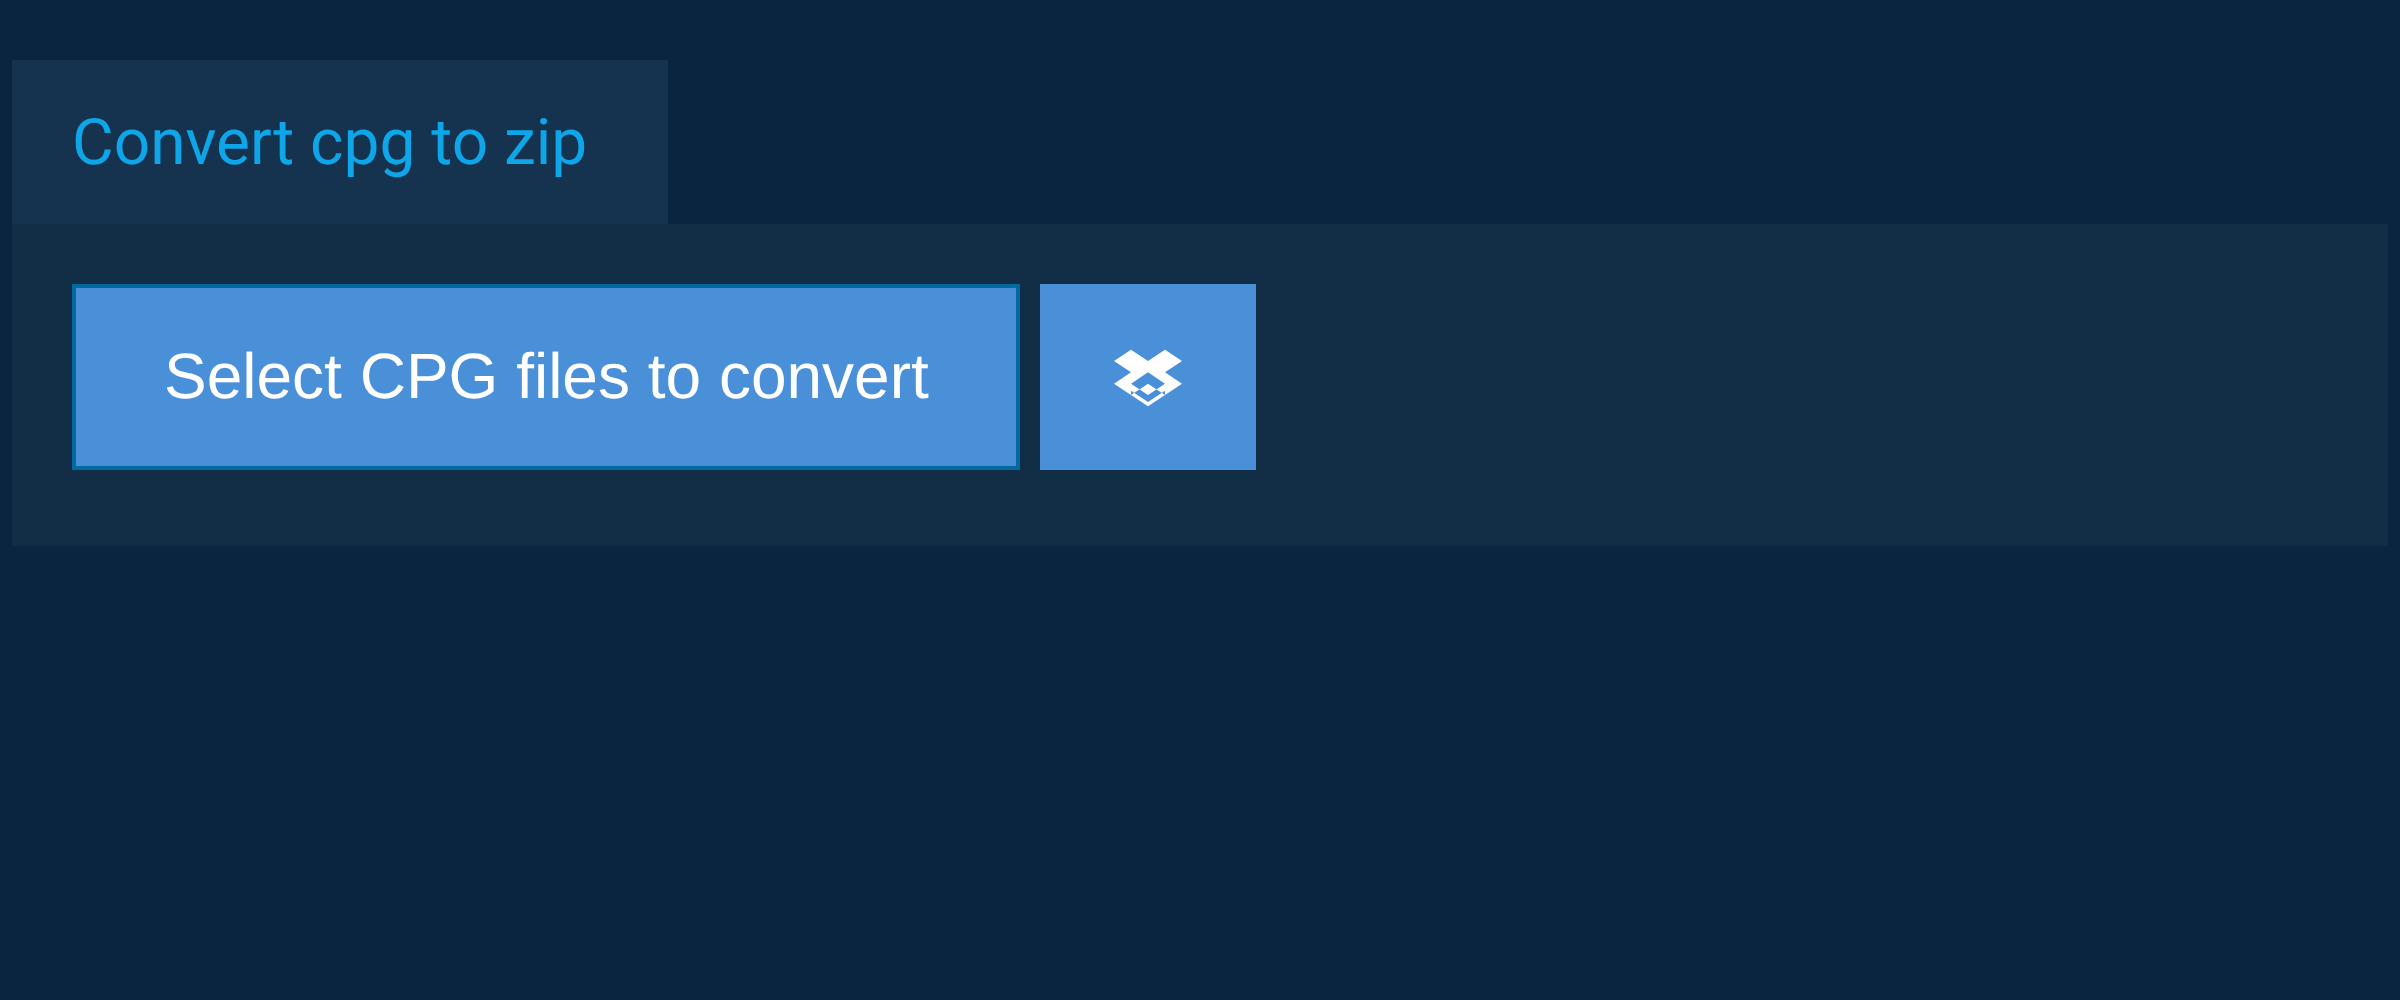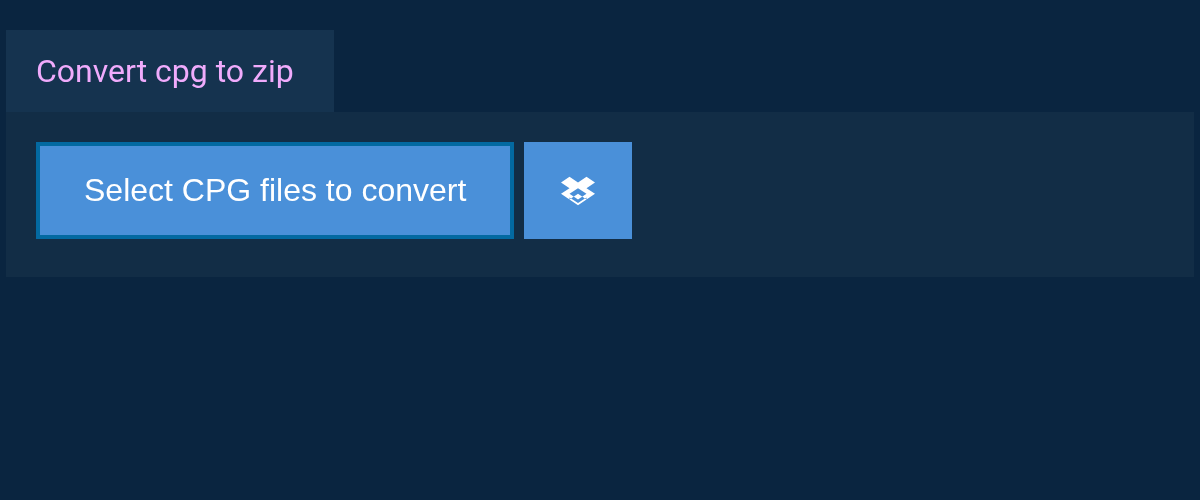--- a/index.html
+++ b/index.html
@@ -11,38 +11,38 @@
       width: 1200px;
       height: 500px;
       background: #0a2540;
       font-family: -apple-system, BlinkMacSystemFont, "Segoe UI", Roboto, Helvetica, Arial, sans-serif;
       overflow: hidden;
     }
     .tab-header {
       background: #15334f;
       display: inline-block;
       padding: 22px 40px 22px 30px;
-      color: #f0abfc;
+      color: #0ea5e9;
       font-size: 32px;
       font-weight: 400;
       margin-left: 6px;
       margin-top: 30px;
     }
     .panel {
       background: #122d46;
       margin-left: 6px;
       margin-right: 6px;
       padding: 30px 30px 38px 30px;
       display: flex;
       align-items: stretch;
       gap: 10px;
       width: calc(100% - 12px);
     }
     .select-wrapper {
-      border: 4px solid #0369a1;
+      border: 2px solid #0369a1;
       display: inline-flex;
     }
     .select-button {
       background: #4a90d9;
       color: #ffffff;
       font-size: 32px;
       font-weight: 400;
       padding: 26px 44px;
       border: none;
       cursor: pointer;

